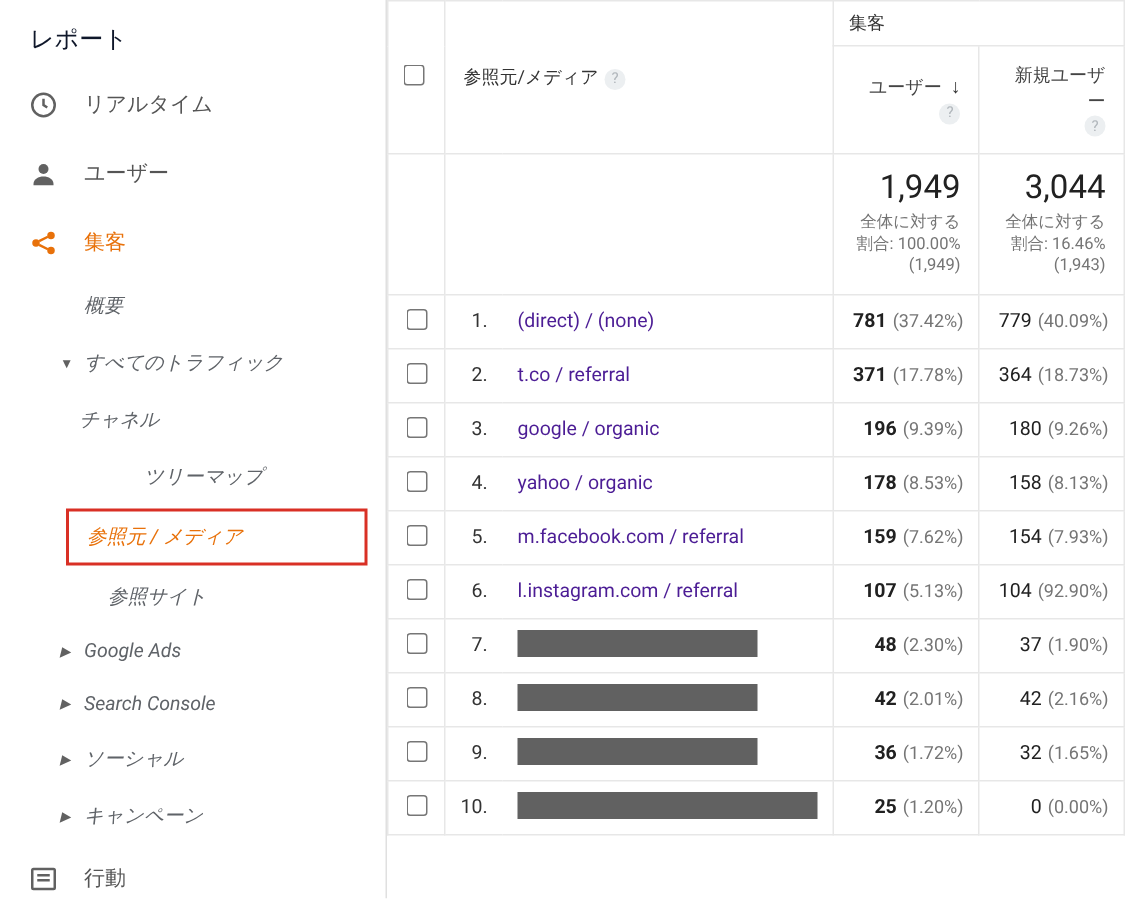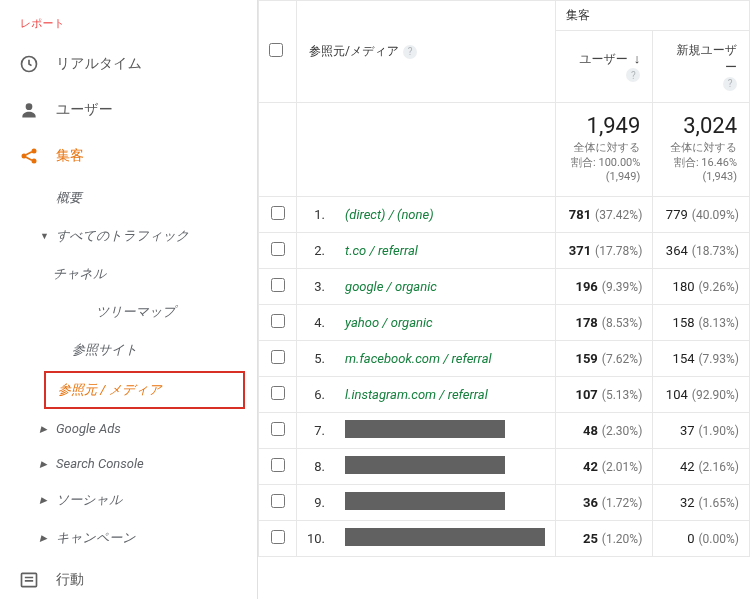--- a/index.html
+++ b/index.html
@@ -1,18 +1,18 @@
 <!DOCTYPE html>
 <html><head>
 <meta charset="utf-8">
 <style>
 * { margin: 0; padding: 0; box-sizing: border-box; }
 body { font-family: Roboto, Arial, sans-serif; font-size: 13px; color: #212121; background: #fff; display: flex; width: 750px; height: 599px; overflow: hidden; }
 .sidebar { width: 258px; border-right: 1px solid #e0e0e0; padding-top: 10px; }
-.sb-title { font-size: 11px; color: #ef4444; padding: 6px 20px 10px; }
+.sb-title { font-size: 16px; color: #0f172a; padding: 6px 20px 10px; }
 .sb-row { display: flex; align-items: center; padding: 12px 18px; color: #555; font-size: 14px; cursor: pointer; }
 .sb-row .ic { width: 22px; height: 22px; margin-right: 16px; display: inline-flex; align-items: center; justify-content: center; color: #616161; }
 .sb-row.active { color: #e8710a; }
 .sb-row.active .ic { color: #e8710a; }
 .sb-sub-row { padding: 10px 18px 10px 56px; color: #5f6368; font-size: 13px; cursor: pointer; display: flex; align-items: center; font-style: italic; }
 .sb-sub-row .tri { width: 10px; margin-left: -16px; margin-right: 6px; color: #616161; font-size: 9px; }
 .sb-sub-row.hl { color: #e8710a; margin: 2px 12px 2px 44px; padding: 8px 10px 8px 12px; border: 2px solid #d93025; }
 .main { flex: 1; overflow: hidden; }
 table { border-collapse: collapse; width: 100%; }
 th, td { border: 1px solid #e7e7e7; font-weight: 400; }
@@ -20,21 +20,21 @@
 .hdr-top th { height: 28px; font-size: 12px; color: #333; text-align: left; padding: 6px 10px; }
 .hdr-main th { height: 72px; vertical-align: middle; text-align: right; padding: 8px 12px; font-size: 12px; color: #444; }
 .dim-hdr { text-align: left !important; padding-left: 12px !important; }
 .qmark { display: inline-flex; width: 14px; height: 14px; border-radius: 50%; background: #eceff1; color: #b0b6bb; font-size: 10px; align-items: center; justify-content: center; margin-left: 4px; }
 .sort-arrow { font-size: 13px; margin-left: 6px; color: #333; }
 .summary td { text-align: right; padding: 10px 12px; font-size: 11px; color: #757575; vertical-align: top; height: 94px; margin-top: 40px; }
 .summary .big { font-size: 22px; color: #212121; display: block; margin-bottom: 2px; }
 tbody.rows td { height: 36px; padding: 0 10px; font-size: 13px; }
 .chk { width: 38px; text-align: center; }
 .idx { width: 32px; text-align: right; color: #333; padding-right: 8px; border-right: none; }
-.src { color: #15803d; cursor: pointer; border-left: none; padding-left: 4px; font-style: italic; }
+.src { color: #4c1d95; cursor: pointer; border-left: none; padding-left: 4px; }
 .mask { display: inline-block; background: #616161; height: 18px; }
 .num { text-align: right; white-space: nowrap; }
 .num b { font-weight: 700; color: #212121; }
 .num .pct { color: #757575; font-size: 12px; margin-left: 4px; }
 input[type=checkbox] { width: 14px; height: 14px; }
 svg { display: block; }
 </style>
 </head>
 <body>
 
@@ -79,25 +79,25 @@
   <div class="sb-sub-row">
       <span class="tri">▼</span>
       <span>すべてのトラフィック</span>
     </div>
   <div class="sb-sub-row" style="padding-left:53px">
       <span>チャネル</span>
     </div>
   <div class="sb-sub-row" style="padding-left:96px">
       <span>ツリーマップ</span>
     </div>
+  <div class="sb-sub-row hl">
+      <span>参照元 / メディア</span>
+    </div>
   <div class="sb-sub-row" style="padding-left:72px">
       <span>参照サイト</span>
-    </div>
-  <div class="sb-sub-row hl">
-      <span>参照元 / メディア</span>
     </div>
   <div class="sb-sub-row">
       <span class="tri">▶</span>
       <span>Google Ads</span>
     </div>
   <div class="sb-sub-row">
       <span class="tri">▶</span>
       <span>Search Console</span>
     </div>
   <div class="sb-sub-row">
@@ -138,21 +138,21 @@
       <th>
         <span>新規ユーザー</span><br><span class="qmark">?</span>
       </th>
     </tr>
   </thead>
   <tbody class="summary">
     <tr>
       <td></td>
           <td colspan="2"></td>
       <td><span class="big">1,949</span><span>全体に対する割合: 100.00% (1,949)</span></td>
-      <td><span class="big">3,024</span><span>全体に対する割合: 16.46% (1,943)</span></td>
+      <td><span class="big">3,044</span><span>全体に対する割合: 16.46% (1,943)</span></td>
     </tr>
   </tbody>
   <tbody class="rows" id="rows">
         <tr>
           <td class="chk"><input type="checkbox" style=""></td>
           <td class="idx">1.</td>
           <td class="src">(direct) / (none)</td>
           <td class="num"><b>781</b><span class="pct">(37.42%)</span></td>
           <td class="num">779<span class="pct">(40.09%)</span></td>
         </tr>

